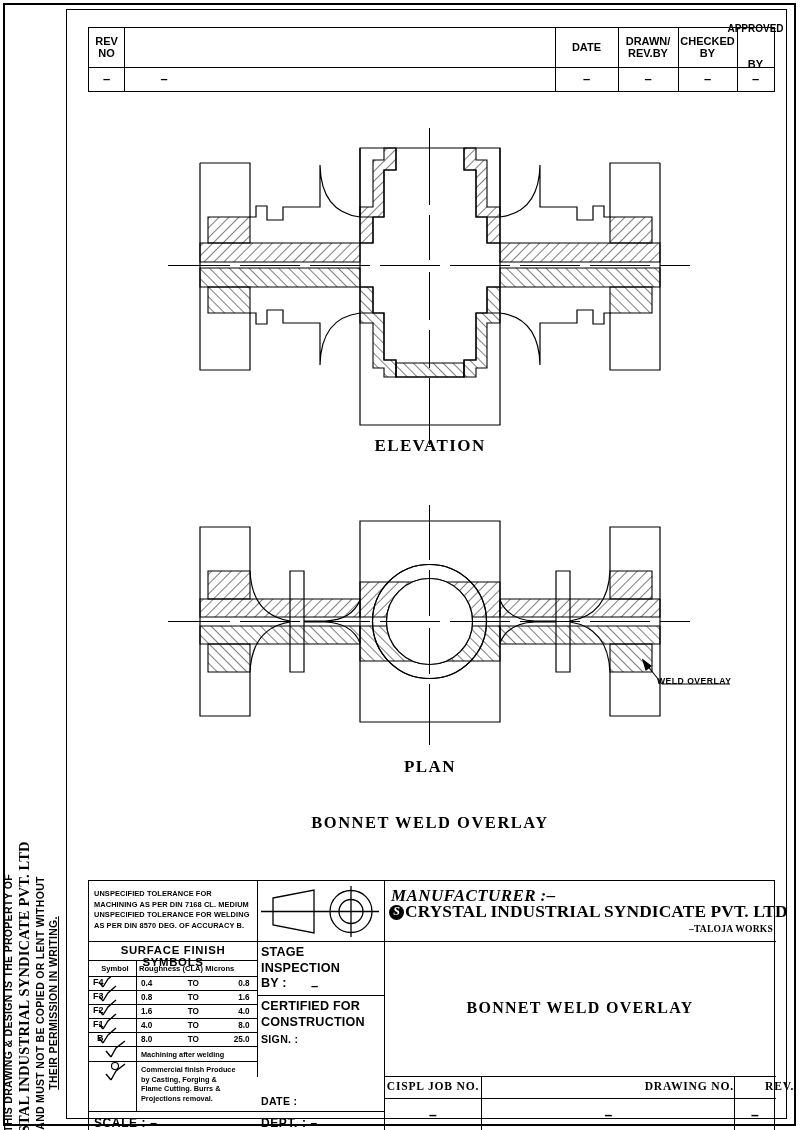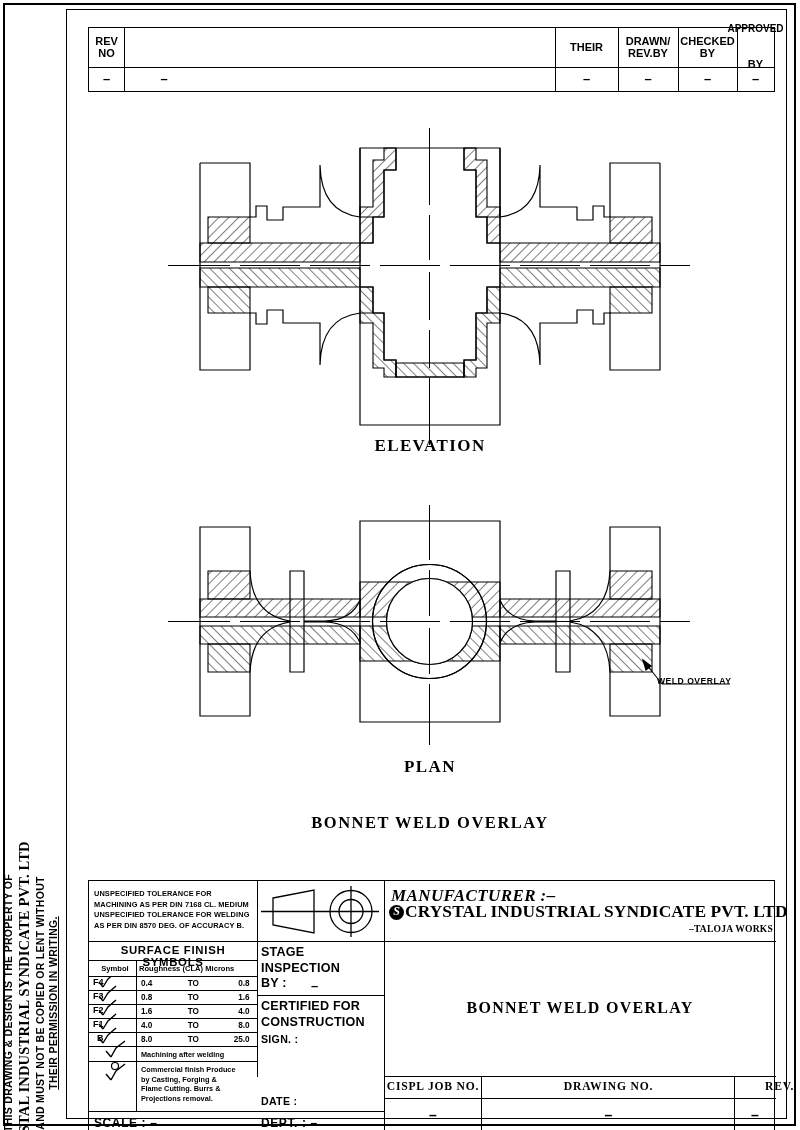--- a/index.html
+++ b/index.html
@@ -83,21 +83,21 @@
     <div class="vl" style="left:466px;"></div>
     <div class="vl" style="left:529px;"></div>
     <div class="vl" style="left:589px;"></div>
     <div class="vl" style="left:648px;"></div>
     <div class="hl" style="top:39px;"></div>
 
     <div class="rcell" style="left:0;top:0;width:35px;height:39px;flex-direction:column;">
       <span>REV</span>
       <span>NO</span>
     </div>
-    <div class="rcell" style="left:466px;top:0;width:63px;height:39px;">THEIR</div>
+    <div class="rcell" style="left:466px;top:0;width:63px;height:39px;">DATE</div>
     <div class="rcell" style="left:529px;top:0;width:60px;height:39px;flex-direction:column;">
       <span>DRAWN/</span>
       <span>REV.BY</span>
     </div>
     <div class="rcell" style="left:589px;top:0;width:59px;height:39px;flex-direction:column;">
       <span>CHECKED</span>
       <span>BY</span>
     </div>
     <div class="rcell" style="left:648px;top:0;width:37px;height:39px;flex-direction:column;gap:24px;">
       <span style="font-size:10px">APPROVED</span>
@@ -361,20 +361,20 @@
     <div class="tbtxt sign-txt" style="left:172px;top:214px;">DATE :</div>
 
     <div class="tbtxt mfr" style="left:302px;top:5px;">MANUFACTURER  :–</div>
     <div class="logo" style="left:300px;top:24px;"></div>
     <div class="tbtxt cname" style="left:316px;top:20px;">CRYSTAL INDUSTRIAL SYNDICATE PVT. LTD</div>
     <div class="tbtxt works" style="left:470px;top:42px;width:214px;">–TALOJA  WORKS</div>
 
     <div class="tbtxt bigtitle" style="left:296px;top:118px;width:390px;">BONNET  WELD  OVERLAY</div>
 
     <div class="tbtxt colhead" style="left:296px;top:199px;width:96px;">CISPL  JOB  NO.</div>
-    <div class="tbtxt colhead" style="left:394px;top:199px;width:251px;">DRAWING  NO.</div>
+    <div class="tbtxt colhead" style="left:394px;top:199px;width:251px;text-align:right;">DRAWING  NO.</div>
     <div class="tbtxt colhead" style="left:647px;top:199px;width:38px;padding-left:29px;">REV.</div>
     <div class="tbtxt colval" style="left:296px;top:226px;width:96px;">–</div>
     <div class="tbtxt colval" style="left:394px;top:226px;width:251px;">–</div>
     <div class="tbtxt colval" style="left:647px;top:226px;width:38px;">–</div>
   </div>
 
 </div>
 
 </body></html>

